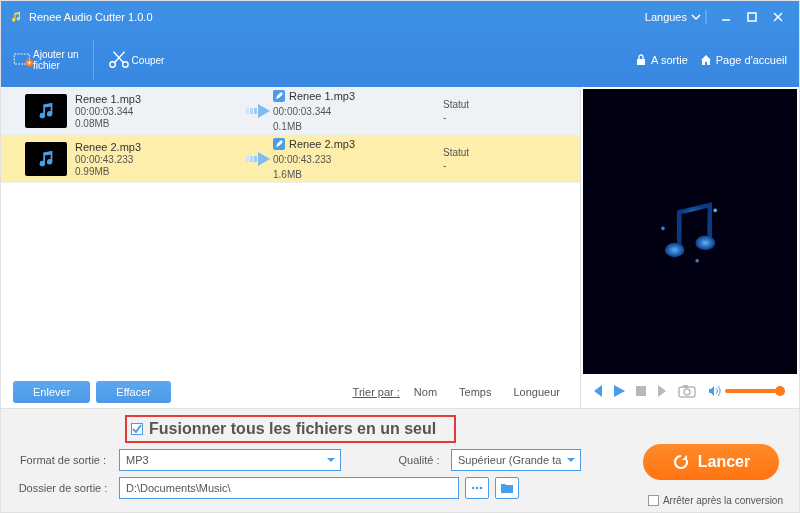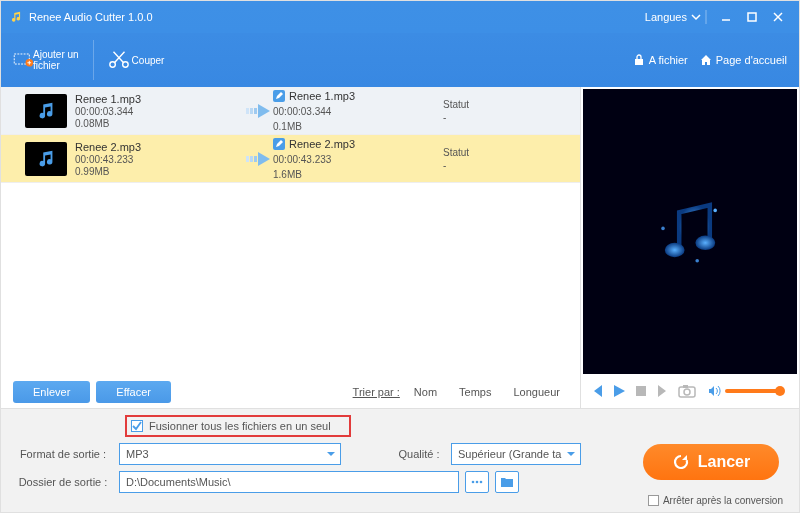--- a/index.html
+++ b/index.html
@@ -124,21 +124,21 @@
       <path d="M9 16L20 4M19 16L8 4" stroke="#fff" stroke-width="1.5" fill="none"></path>
     </svg>
     <span>Couper</span>
   </div>
   <div class="spacer"></div>
   <div class="rlink">
     <svg width="12" height="12" viewBox="0 0 12 12">
         <rect x="2" y="5" width="8" height="6" fill="#fff"></rect>
         <path d="M4 5V3a2 2 0 014 0v2" fill="none" stroke="#fff" stroke-width="1.3"></path>
       </svg>
-    <span>A fichier</span>
+    <span>A sortie</span>
   </div>
   <div class="rlink">
     <svg width="12" height="12" viewBox="0 0 12 12">
         <path d="M6 1L1 6h1v5h3V8h2v3h3V6h1z" fill="#fff"></path>
       </svg>
     <span>Page d'accueil</span>
   </div>
 </div>
 
 <div class="main">
@@ -281,21 +281,21 @@
 </div>
 
 <div class="bottom">
   <div class="merge-row">
     <div class="merge-box">
       <div class="chk checked">
         <svg width="10" height="10" viewBox="0 0 10 10">
             <path d="M1 5l3 3 5-7" fill="none" stroke="#4a9de8" stroke-width="1.8"></path>
           </svg>
       </div>
-      <span style="font-size:11px;color:#555;">Fusionner tous les fichiers en un seul</span>
+      <span style="font-size:16px;color:#555;font-weight:bold;">Fusionner tous les fichiers en un seul</span>
     </div>
   </div>
 
   <div class="form-row">
     <div class="flabel">Format de sortie :</div>
     <div class="select" style="width:222px">
       <span>MP3</span>
       <svg class="caret" width="10" height="10" viewBox="0 0 10 10">
           <path d="M1 3l4 4 4-4" fill="#4a9de8"></path>
         </svg>

